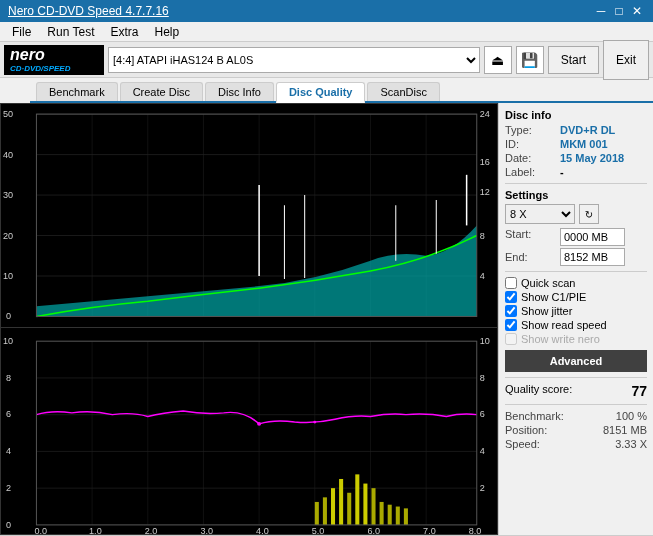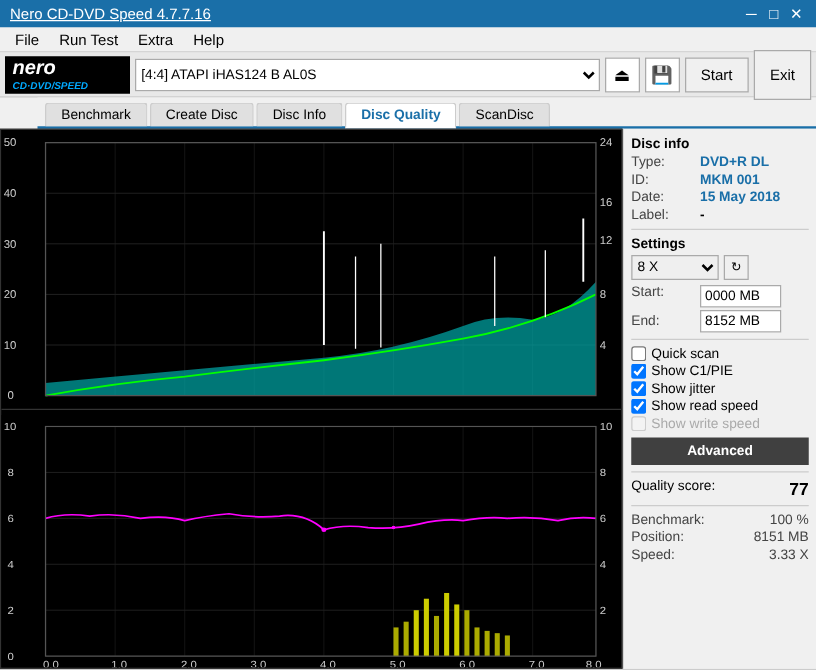--- a/index.html
+++ b/index.html
@@ -287,21 +287,21 @@
     <div class="checkbox-row">
       <input type="checkbox" checked="" style="">
       <span class="checkbox-label">Show jitter</span>
     </div>
     <div class="checkbox-row">
       <input type="checkbox" checked="" style="">
       <span class="checkbox-label">Show read speed</span>
     </div>
     <div class="checkbox-row">
       <input type="checkbox" disabled="" style="">
-      <span class="checkbox-label" style="color:#aaa;">Show write speed</span>
+      <span class="checkbox-label" style="color:#aaa;">Show write nero</span>
     </div>
     
     <button class="advanced-btn">Advanced</button>
     
     <div class="divider"></div>
     
     
     <div class="quality-score-row">
       <span class="quality-label">Quality score:</span>
       <span class="quality-value">77</span>

